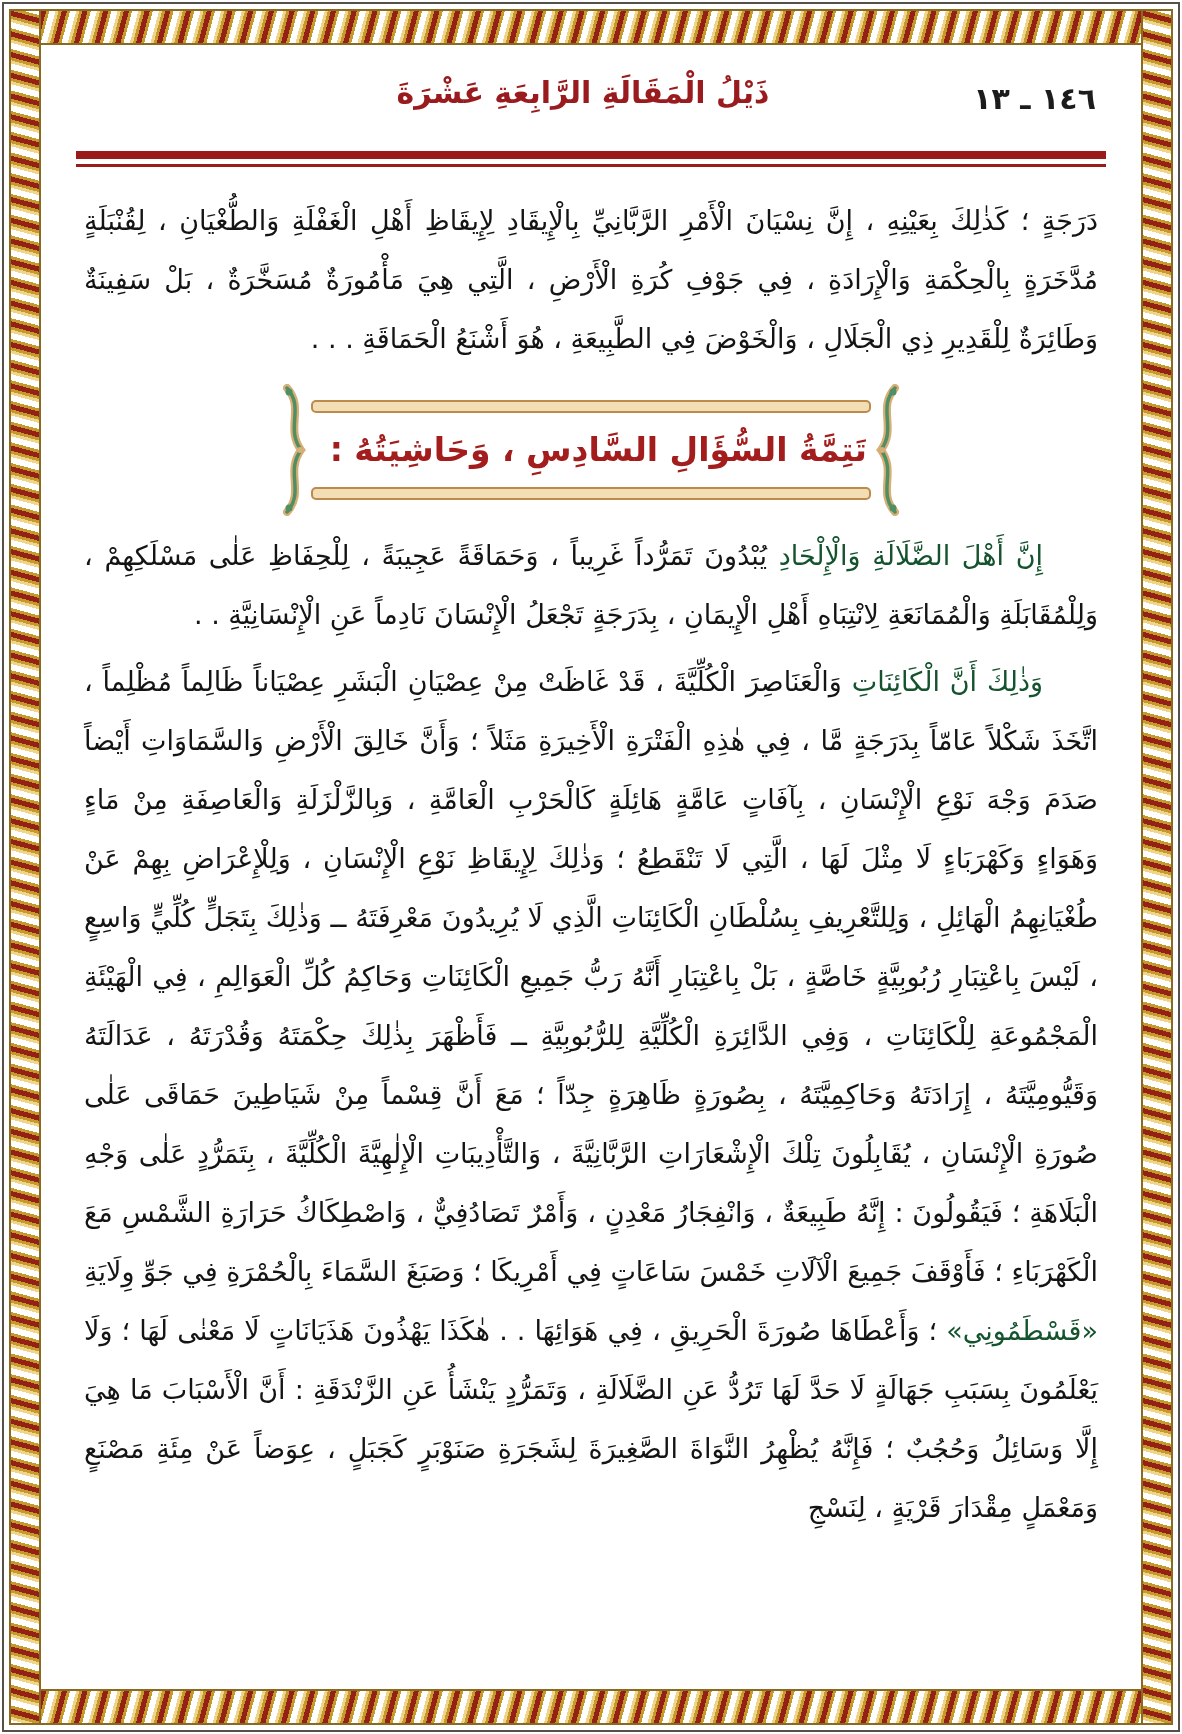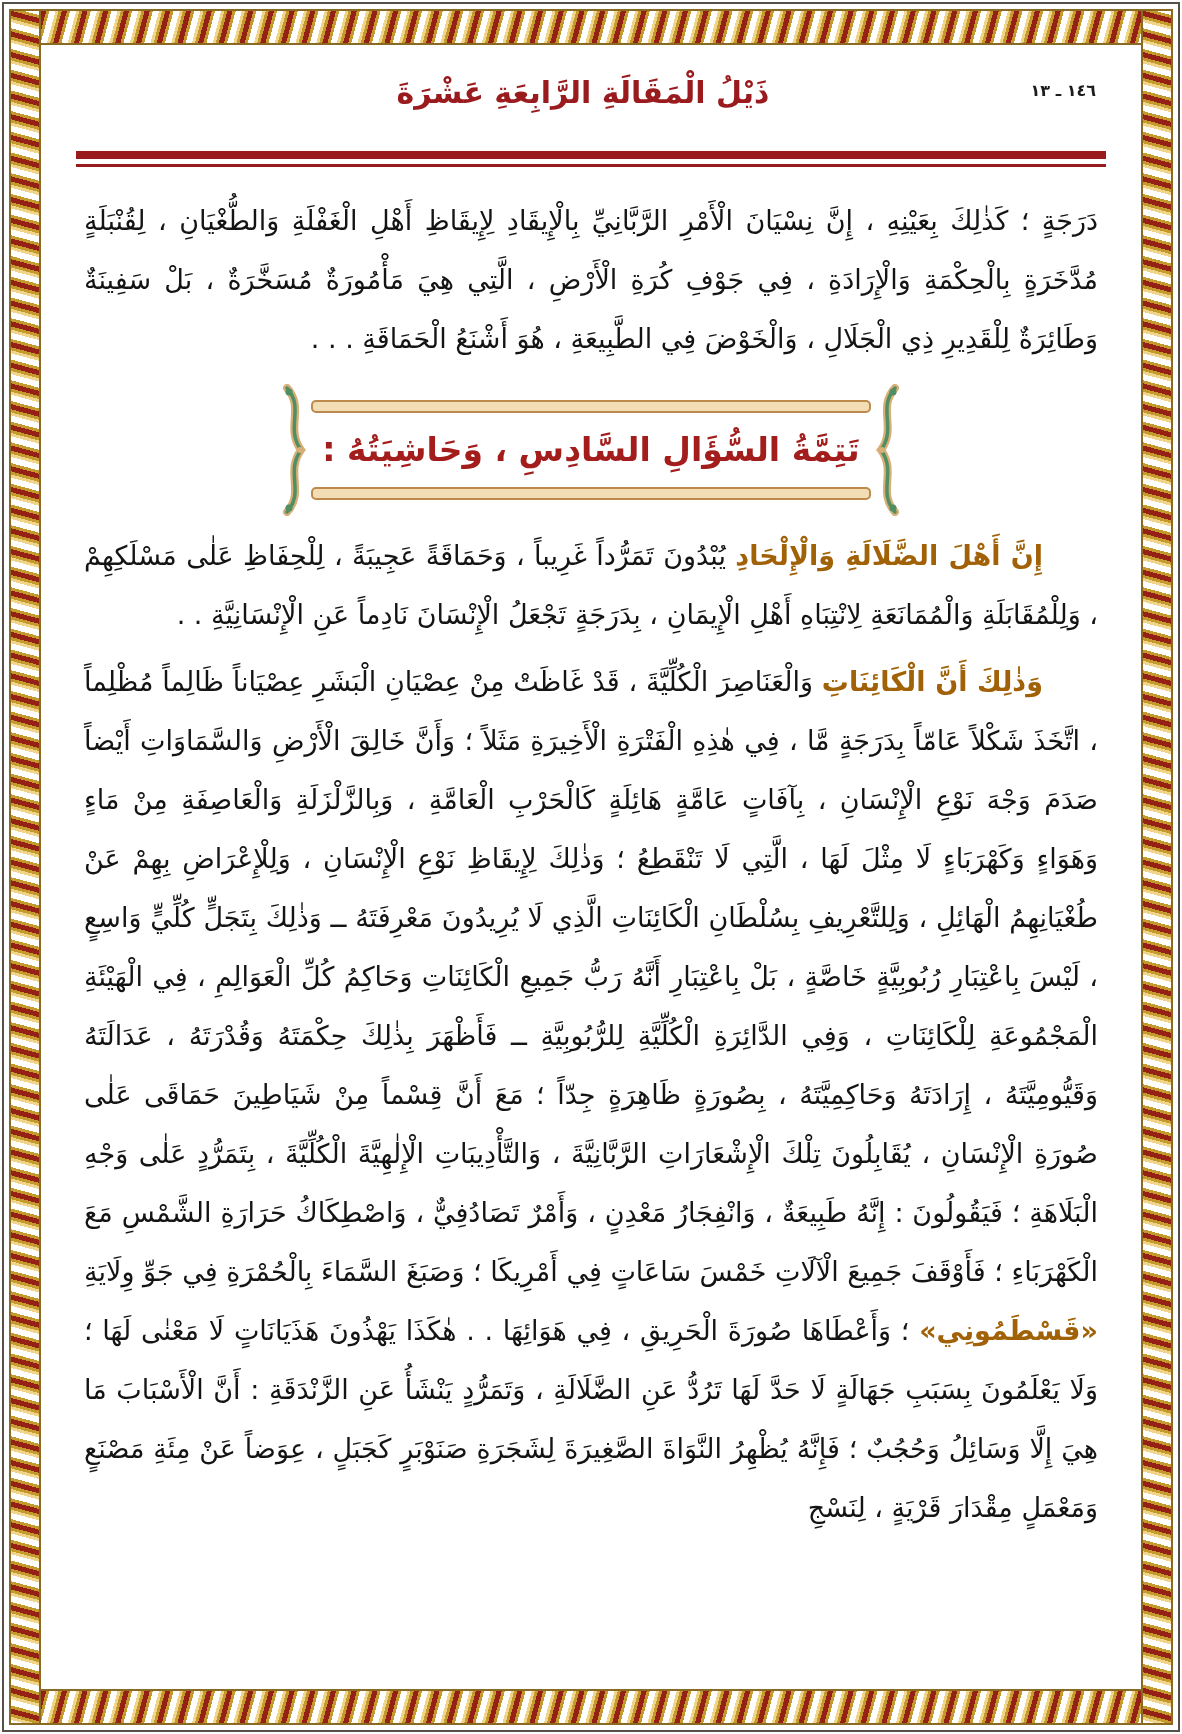--- a/index.html
+++ b/index.html
@@ -43,21 +43,21 @@
   }
 
   .header { position: relative; height: 82px; }
   .page-title {
     position: absolute; left: 0; right: 16px; top: 20px;
     text-align: center;
     font-size: 30px; font-weight: bold; color: #9a1b1e;
   }
   .page-num {
     position: absolute; right: 10px; top: 26px;
-    font-size: 16px; font-weight: bold; color: #1c1c1c;
+    font-size: 30px; font-weight: bold; color: #1c1c1c;
     letter-spacing: 2px;
   }
 
   .double-rule {
     height: 5px;
     border-top: 8px solid #9a1b1b;
     border-bottom: 3px solid #9a1b1b;
     margin-top: 14px;
   }
 
@@ -65,39 +65,39 @@
     font-size: 27px;
     line-height: 59px;
     color: #141414;
     text-align: justify;
   }
   p.para { margin: 8px; }
   p.para.indent { text-indent: 55px; }
   #para1 { margin-top: 24px; }
   #para2 { margin-top: 10px; }
   #para3 { margin-top: 4px; }
-  .red { color: #a16207; font-weight: bold; }
+  .red { color: #14532d; font-weight: normal; }
 
   
   .heading-box {
     width: 620px;
     margin: 16px auto 10px auto;
     display: flex;
     align-items: center;
     justify-content: center;
   }
   .heading-mid { flex: 1 1 auto; }
   .hbar {
     height: 9px;
     background: #f3ddb5;
     border: 2px solid #bd8a4e;
     border-radius: 5px;
   }
   .heading-text {
-    text-align: center;
+    text-align: right;
     font-size: 33px;
     font-weight: bold;
     color: #a31d1d;
     padding: 14px 4px;
     line-height: 1.4;
   }
   .ornament { flex: 0 0 auto; width: 30px; height: 132px; position: relative; }
   .ornament svg { display: block; width: 30px; height: 132px; }
   .ornament.flip svg { transform: scaleX(-1); }
 </style>

